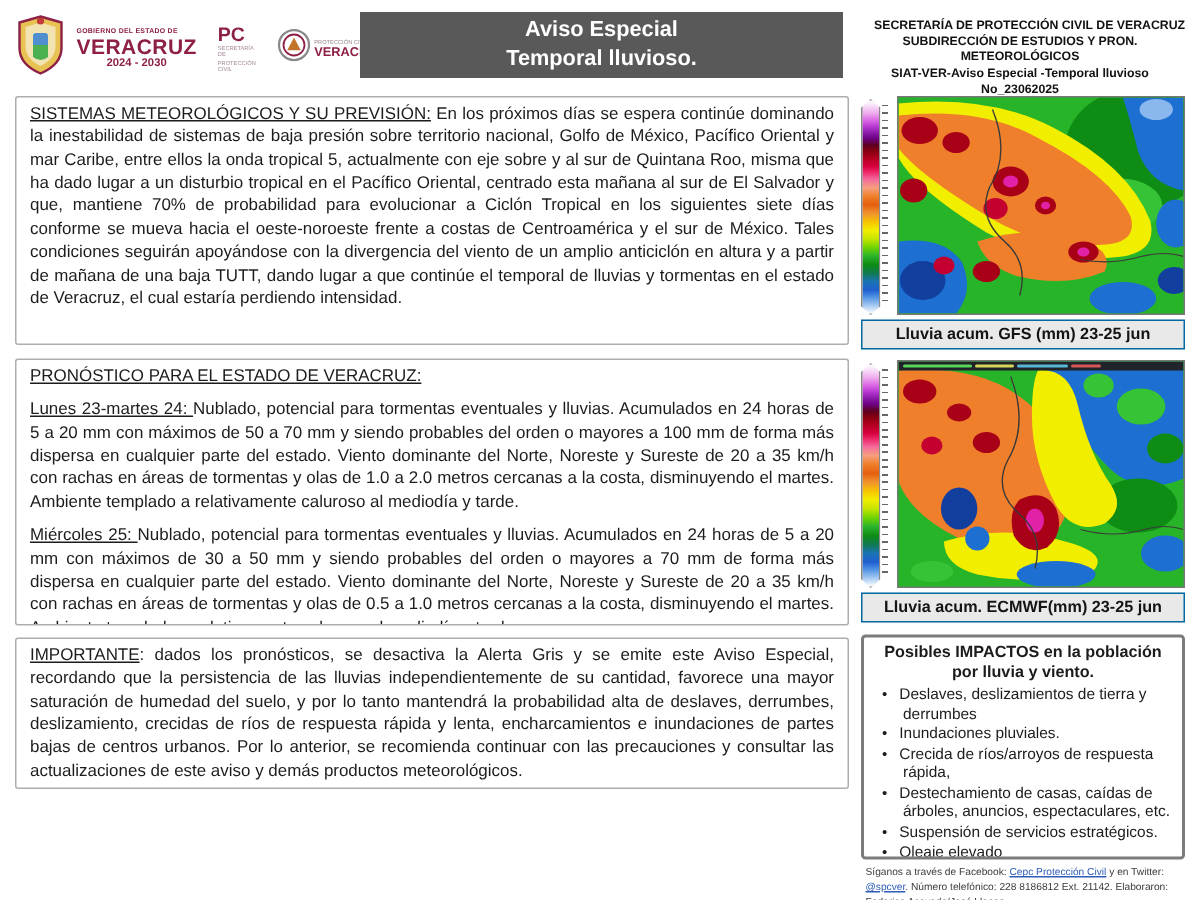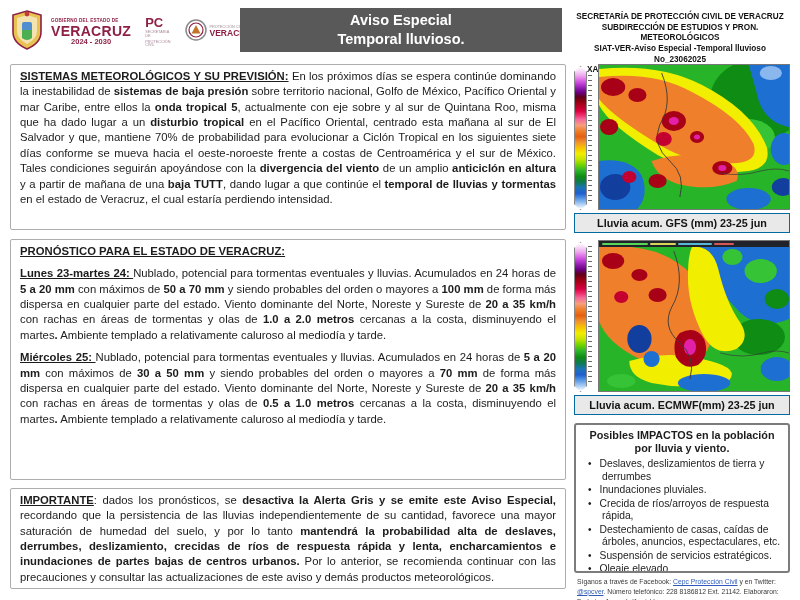--- a/index.html
+++ b/index.html
@@ -24,40 +24,40 @@
   .seal-txt{line-height:1.1;}
   .seal-sub{font-size:3.8px;color:#9a8a92;}
   .seal-name{font-size:8.5px;font-weight:bold;color:#8d2044;}
 
   .title-box{
     flex:0 0 322px;height:44px;background:#595959;color:#ffffff;
     display:flex;flex-direction:column;align-items:center;justify-content:center;
     font-weight:bold;font-size:14.5px;line-height:1.3;text-align:right;
   }
   .hdr-info{
-    flex:1;display:flex;flex-direction:column;align-items:center;justify-content:flex-start;
+    flex:1;display:flex;flex-direction:column;align-items:flex-end;justify-content:flex-start;
     font-size:8.2px;font-weight:bold;line-height:1.3;text-align:center;color:#111;padding-top:4px;
   }
 
   
   .main{display:flex;gap:8px;margin-top:6px;}
   .left-col{flex:0 0 556px;display:flex;flex-direction:column;}
   .right-col{flex:1;display:flex;flex-direction:column;}
 
   .tbox{
     border:1px solid #adadad;border-radius:2px;background:#fff;
     padding:4px 9px 5px 9px;box-sizing:border-box;overflow:hidden;
   }
   .tbox p{margin:0;font-size:11.3px;line-height:1.36;text-align:justify;}
   .tbox .gap{height:7px;}
-  .b{font-weight:bold;}
+  .b{font-weight:normal;}
   .u{text-decoration:underline;}
   .lnk{color:#2e5cb8;text-decoration:underline;cursor:pointer;}
   #box-sistemas{height:166px;}
-  #box-pronostico{height:241px;margin-top:9px;}
+  #box-pronostico{height:178px;margin-top:9px;}
   #box-importante{height:101px;margin-top:8px;}
 
   
   .map-panel{display:flex;gap:2px;align-items:stretch;}
   .colorbar-wrap{flex:0 0 22px;display:flex;gap:1px;padding:2px 0;}
   .colorbar{
     width:11px;height:100%;
     clip-path:polygon(50% 0,100% 4%,100% 96%,50% 100%,0 96%,0 4%);
     background:linear-gradient(to bottom,
       #ffffff 0%,#f6d8f6 3%,#eeaaee 6%,#dd6ee6 9%,#bc3cd4 12%,#8d1cac 15%,

